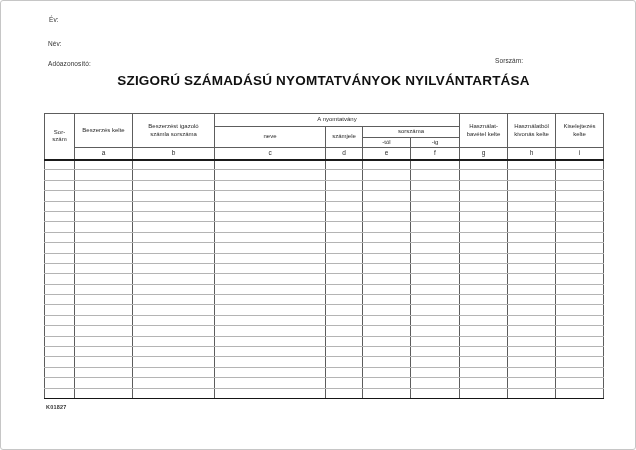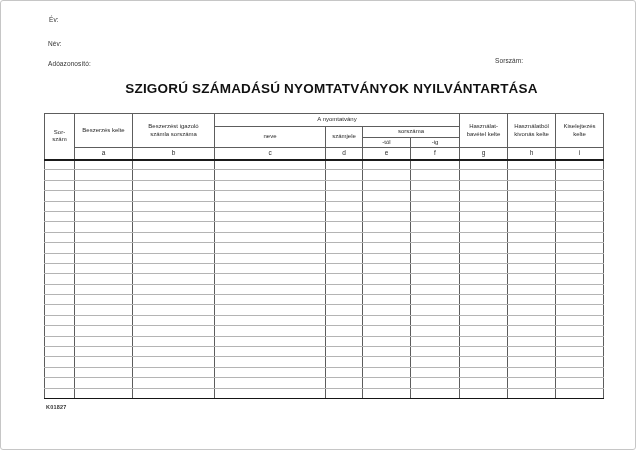--- a/index.html
+++ b/index.html
@@ -9,21 +9,21 @@
     color:#222;box-sizing:border-box;
     border:1px solid #c6c6c6;border-radius:3px;
     overflow:hidden;
   }
   .field-label{position:absolute;font-size:6.5px;color:#333;letter-spacing:.1px;}
   #ev-label{left:48px;top:15px;}
   #nev-label{left:47px;top:39px;}
   #ado-label{left:47px;top:59px;}
   #sorszam-label{left:494px;top:56px;}
   .title{
-    position:absolute;left:43px;top:72px;width:559px;margin:8px;
+    position:absolute;left:43px;top:72px;width:559px;margin:0;
     text-align:center;font-size:13.5px;font-weight:bold;color:#111;
     letter-spacing:.2px;white-space:nowrap;
   }
   table.register{
     position:absolute;left:43px;top:112px;width:559px;
     border-collapse:collapse;table-layout:fixed;
     border:1.5px solid #151515;
   }
   col.c1{width:30px}col.c2{width:58px}col.c3{width:82px}col.c4{width:111px}
   col.c5{width:37px}col.c6{width:48px}col.c7{width:49px}col.c8{width:48px}

